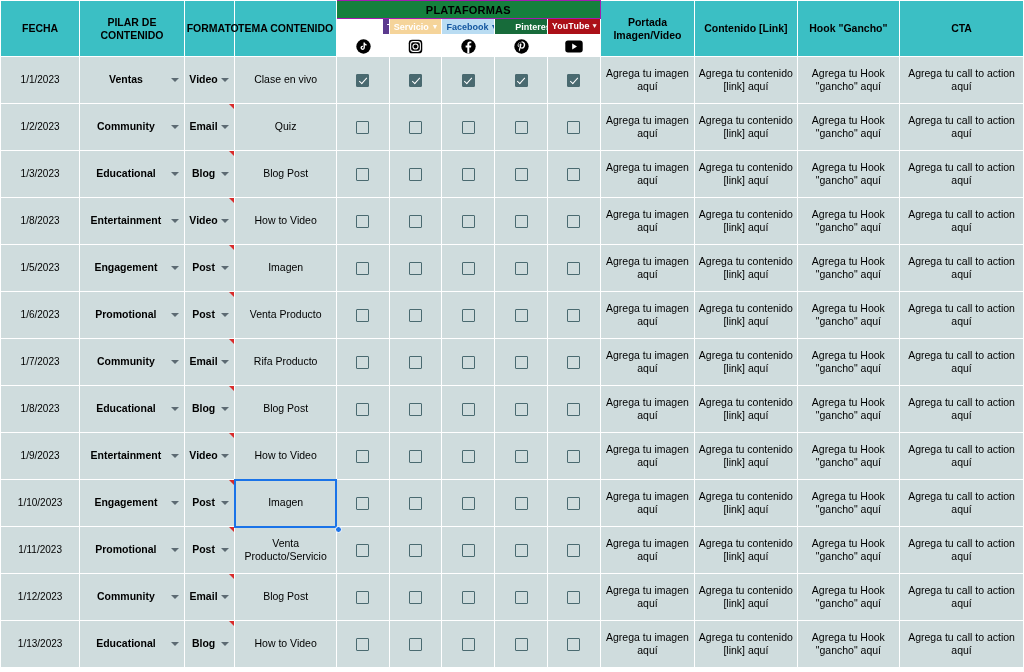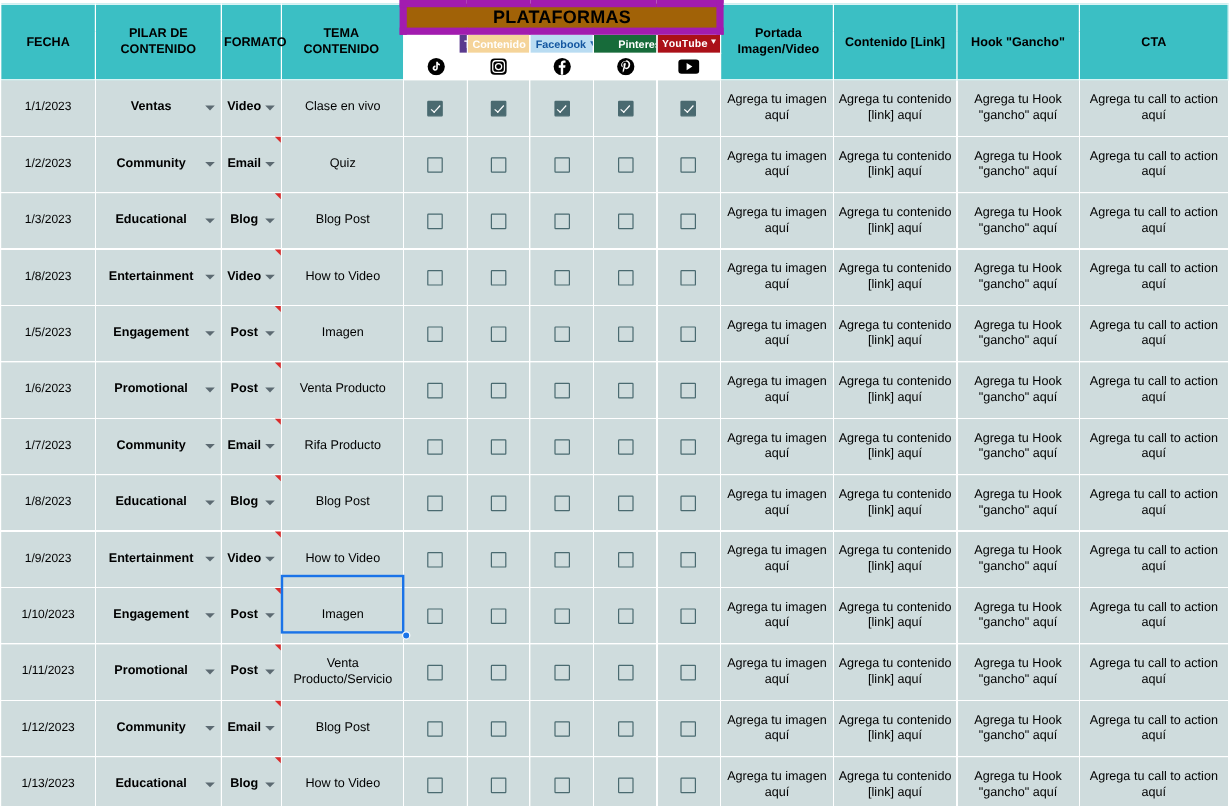--- a/index.html
+++ b/index.html
@@ -31,27 +31,27 @@
   col.c-formato   { width: 50px;  }
   col.c-tema      { width: 100px; }
   col.c-plat      { width: 52px;  }
   col.c-portada   { width: 93px;  }
   col.c-contenido { width: 101px; }
   col.c-hook      { width: 101px; }
   col.c-cta       { width: 122px; }
 
   
   .hdr-merged {
-    background: #a16207;
+    background: #15803d;
     color: #000000;
-    font-size: 15px;
+    font-size: 11px;
     font-weight: bold;
     text-align: center;
     height: 18px;
-    border: 6px solid #a21caf;
+    border: 1px solid #a21caf;
     letter-spacing: .2px;
   }
 
   .hdr {
     background: #3bbfc4;
     color: #000000;
     font-size: 10.5px;
     font-weight: bold;
     text-align: center;
     vertical-align: middle;
@@ -214,21 +214,21 @@
 
       <tr id="platform-badge-row">
           <td class="plat-badge-cell">
             <div class="plat-badge" style="background: rgb(91, 58, 142); color: rgb(255, 255, 255); margin-left: 46px;">
               <span class="cap">TikTok</span>
               <span class="caret" style="color: rgb(255, 255, 255);">▼</span>
             </div>
           </td>
           <td class="plat-badge-cell">
             <div class="plat-badge" style="background: rgb(245, 212, 154); color: rgb(255, 255, 255);">
-              <span class="cap">Contenido</span>
+              <span class="cap">Servicio</span>
               <span class="caret" style="color: rgb(255, 255, 255);">▼</span>
             </div>
           </td>
           <td class="plat-badge-cell">
             <div class="plat-badge" style="background: rgb(185, 220, 242); color: rgb(20, 87, 160);">
               <span class="cap">Facebook</span>
               <span class="caret" style="color: rgb(20, 87, 160);">▼</span>
             </div>
           </td>
           <td class="plat-badge-cell">

